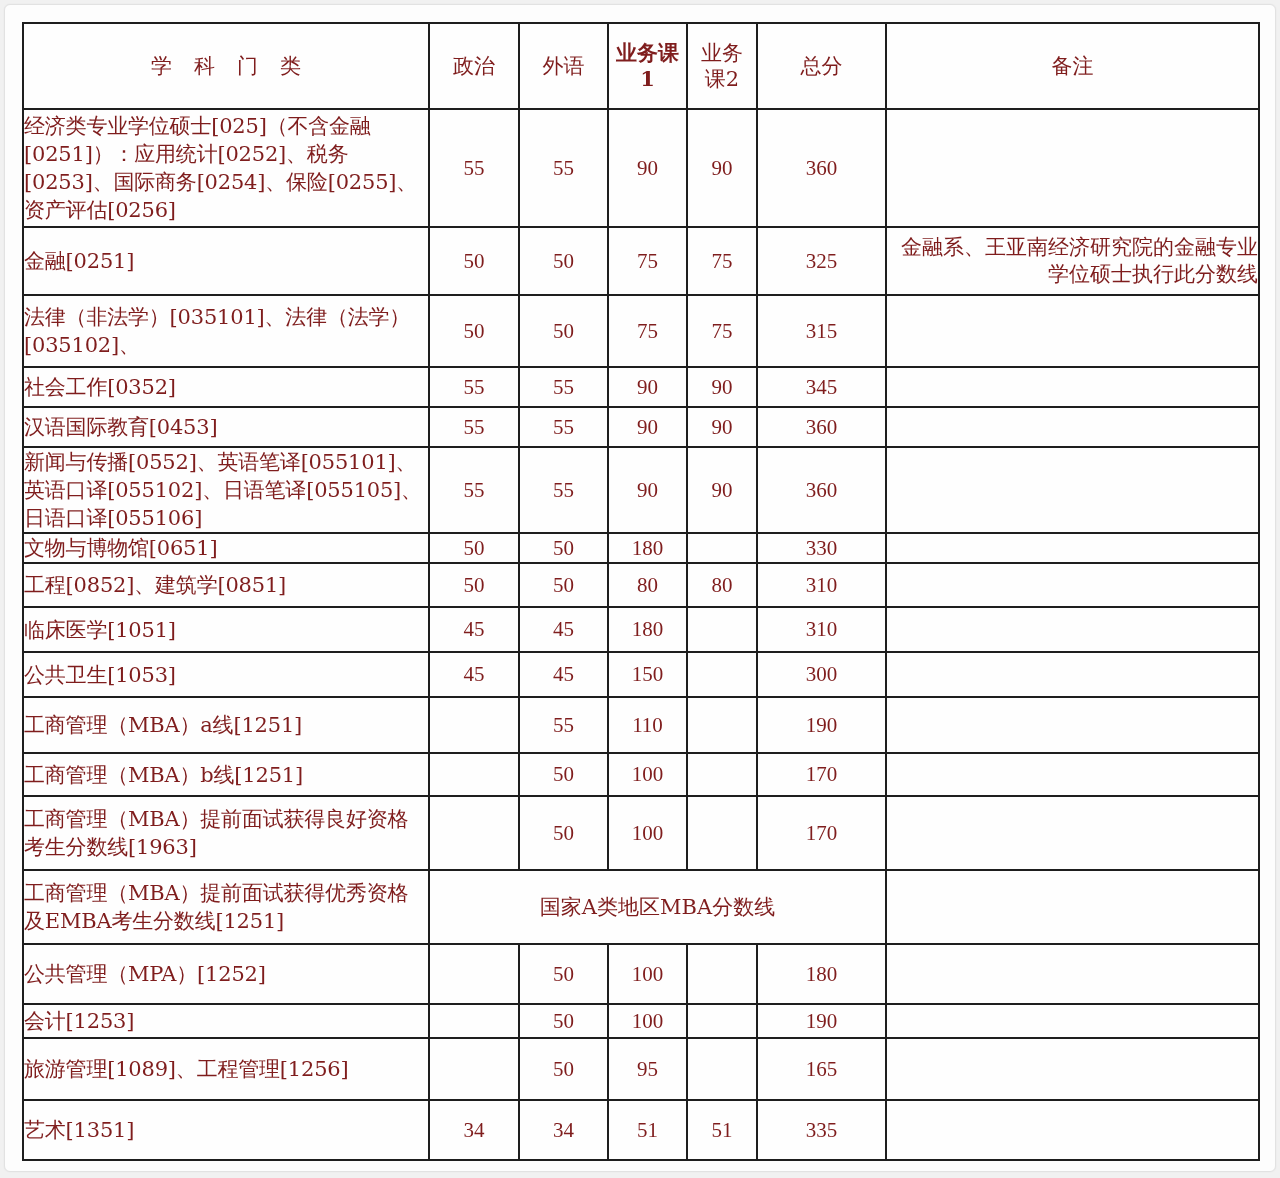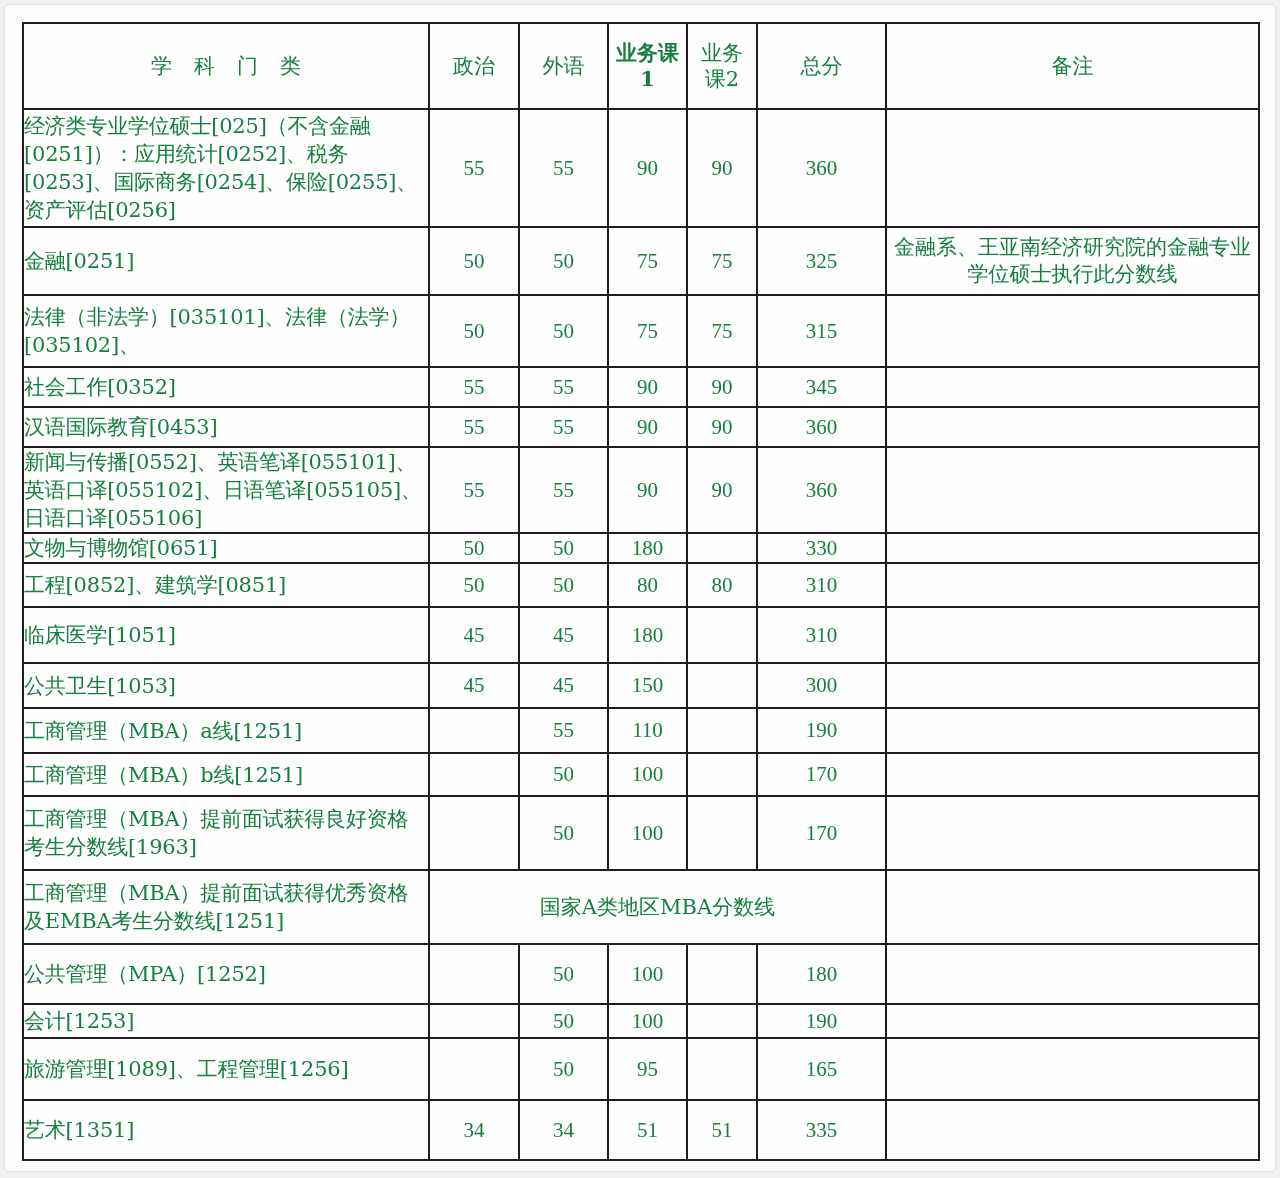--- a/index.html
+++ b/index.html
@@ -22,21 +22,21 @@
       box-shadow: 0 0 2px rgba(0,0,0,0.06);
     }
     table.score-table {
       position: absolute;
       left: 22px;
       top: 22px;
       border-collapse: collapse;
       table-layout: fixed;
       width: 1236px;
       font-family: "DejaVu Serif", "Liberation Serif", serif;
-      color: #15803d;
+      color: #7f1d1d;
       background: #fefefe;
     }
     table.score-table td, table.score-table th {
       border: 2px solid #1e1e1e;
       padding: 0;
       vertical-align: middle;
       overflow: hidden;
     }
     th {
       font-weight: normal;
@@ -56,21 +56,21 @@
     td.num {
       text-align: center;
       font-size: 21px;
       font-family: "Liberation Serif", "DejaVu Serif", serif;
     }
     td.merged {
       text-align: center;
       font-size: 21px;
     }
     td.note {
-      text-align: center;
+      text-align: right;
       font-size: 21px;
       line-height: 27px;
       padding: 0 2px 0 6px;
     }
   </style>
 </head>
 <body>
 
 <div class="page-card"></div>
 
@@ -161,39 +161,39 @@
     </tr>
     <tr style="height:44px">
       <td class="subject">工程[0852]、建筑学[0851]</td>
       <td class="num">50</td>
       <td class="num">50</td>
       <td class="num">80</td>
       <td class="num">80</td>
       <td class="num">310</td>
       <td class="note"></td>
     </tr>
-    <tr style="height:56px">
+    <tr style="height:45px">
       <td class="subject">临床医学[1051]</td>
       <td class="num">45</td>
       <td class="num">45</td>
       <td class="num">180</td>
       <td class="num"></td>
       <td class="num">310</td>
       <td class="note"></td>
     </tr>
     <tr style="height:45px">
       <td class="subject">公共卫生[1053]</td>
       <td class="num">45</td>
       <td class="num">45</td>
       <td class="num">150</td>
       <td class="num"></td>
       <td class="num">300</td>
       <td class="note"></td>
     </tr>
-    <tr style="height:45px">
+    <tr style="height:56px">
       <td class="subject">工商管理（MBA）a线[1251]</td>
       <td class="num"></td>
       <td class="num">55</td>
       <td class="num">110</td>
       <td class="num"></td>
       <td class="num">190</td>
       <td class="note"></td>
     </tr>
     <tr style="height:43px">
       <td class="subject">工商管理（MBA）b线[1251]</td>

